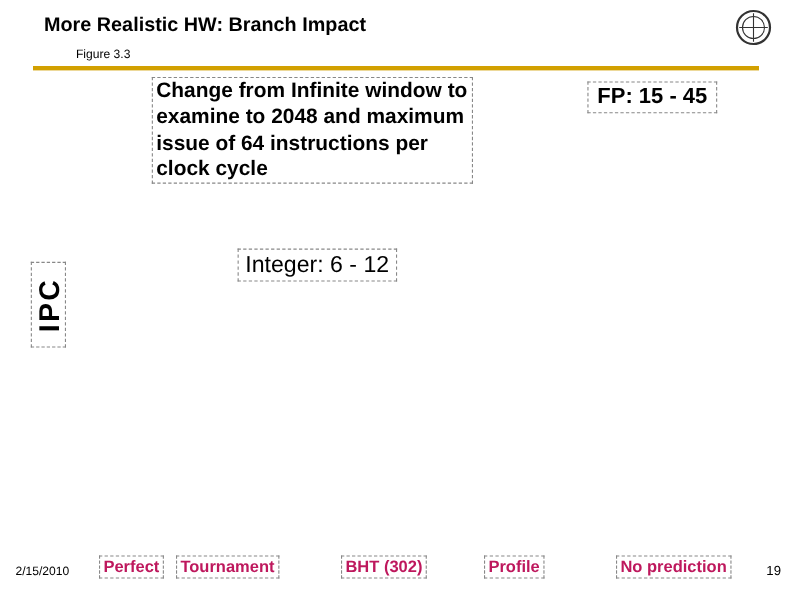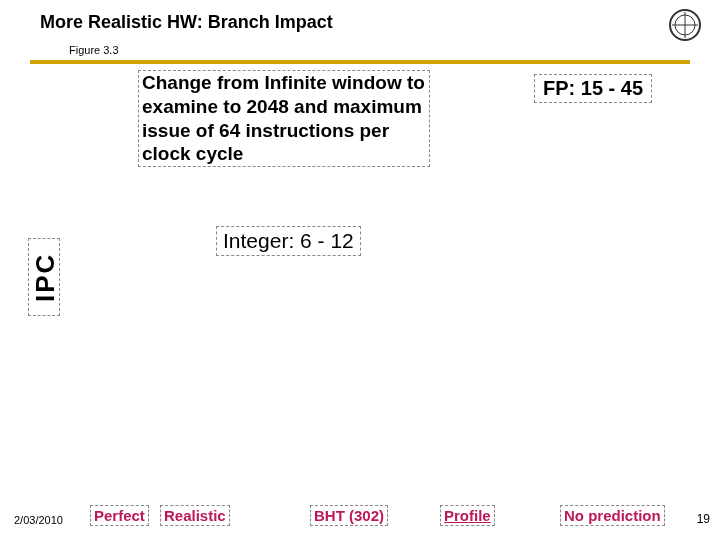--- a/index.html
+++ b/index.html
@@ -106,21 +106,21 @@
     font-size: 15px;
     font-weight: bold;
     color: #be185d;
     border: 1px dashed #888;
     padding: 1px 3px;
     white-space: nowrap;
   }
   .c1 { left: 90px; }
   .c2 { left: 160px; }
   .c3 { left: 310px; }
-  .c4 { left: 440px; text-decoration: underline; }
+  .c4 { left: 440px; }
   .c5 { left: 560px; text-align: right; }
   .pagenum {
     position: absolute;
     right: 10px;
     bottom: 0;
     font-size: 12px;
   }
 </style>
 </head>
 <body>
@@ -142,20 +142,20 @@
 
 <div class="desc">Change from Infinite window to examine to 2048 and maximum issue of 64 instructions per clock cycle</div>
 
 <div class="fpbox">FP: 15 - 45</div>
 
 <div class="intbox">Integer: 6 - 12</div>
 
 <div class="ipc">IPC</div>
 
 <div class="bottom">
-  <div class="date">2/03/2010</div>
+  <div class="date">2/15/2010</div>
   <div class="cat c1">Perfect</div>
-  <div class="cat c2">Realistic</div>
+  <div class="cat c2">Tournament</div>
   <div class="cat c3">BHT (302)</div>
   <div class="cat c4">Profile</div>
   <div class="cat c5">No prediction</div>
   <div class="pagenum">19</div>
 </div>
 
 </body></html>

